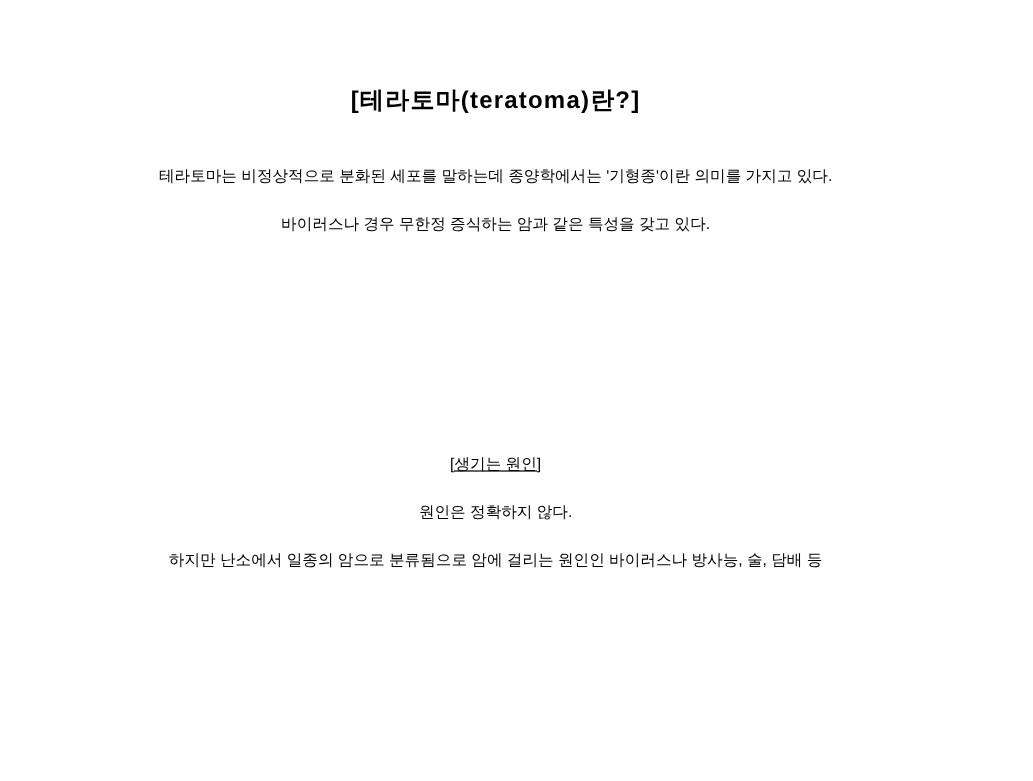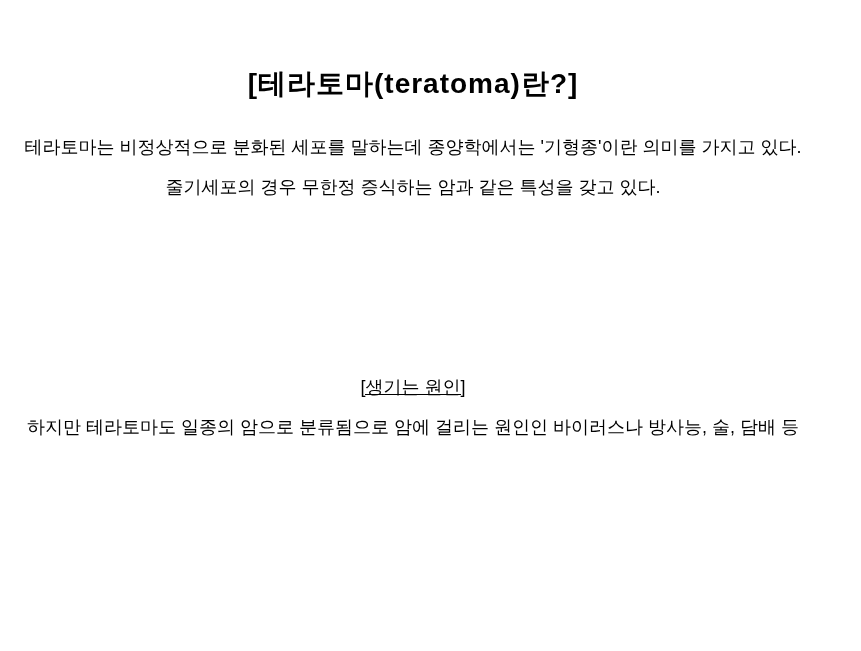--- a/index.html
+++ b/index.html
@@ -19,29 +19,29 @@
   
   .content {
     position: absolute;
     top: 0;
     left: 0;
     width: 826px;
     text-align: center;
   }
   .doc-title {
     margin: 68px 0 0 0;
-    font-size: 28px;
+    font-size: 20px;
     font-weight: 700;
     line-height: 32px;
     letter-spacing: 1px;
     white-space: nowrap;
   }
   .para {
     margin: 0;
-    font-size: 18px;
+    font-size: 13px;
     font-weight: 400;
     line-height: 40px;
     height: 40px;
     white-space: nowrap;
   }
   .para.first {
     margin-top: 27px;
   }
   .blank-gap {
     height: 160px;
@@ -55,25 +55,26 @@
 <body>
 
 <div class="page">
   <div class="content">
 
     <h1 class="doc-title">[테라토마(teratoma)란?]</h1>
 
     <p class="para first">테라토마는 비정상적으로 분화된 세포를 말하는데 종양학에서는 '기형종'이란 의미를 가지고 있다.</p>
 
 
-    <p class="para">줄기세포의 경우 무한정 증식하는 암과 같은 특성을 갖고 있다.</p>
+    <p class="para">바이러스나 경우 무한정 증식하는 암과 같은 특성을 갖고 있다.</p>
 
 
     <div class="blank-gap"></div>
 
     <p class="para"><span class="section-heading-text">[생기는 원인]</span></p>
 
+    <p class="para">원인은 정확하지 않다.</p>
 
-    <p class="para">하지만 테라토마도 일종의 암으로 분류됨으로 암에 걸리는 원인인 바이러스나 방사능, 술, 담배 등</p>
+    <p class="para">하지만 난소에서 일종의 암으로 분류됨으로 암에 걸리는 원인인 바이러스나 방사능, 술, 담배 등</p>
 
 
   </div>
 </div>
 
 </body></html>

